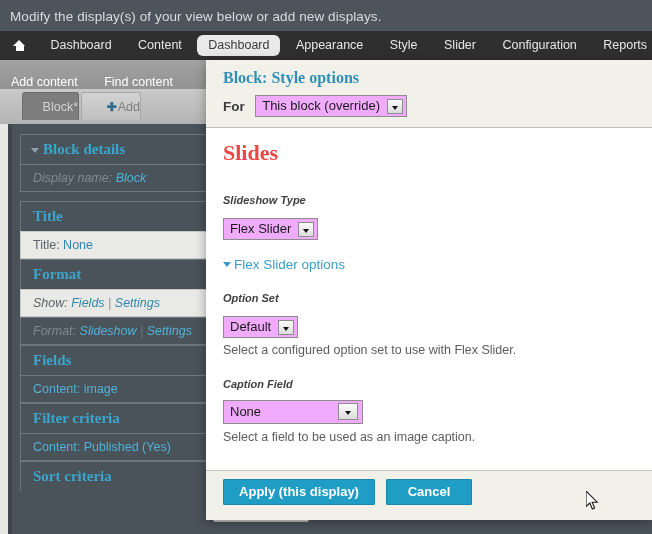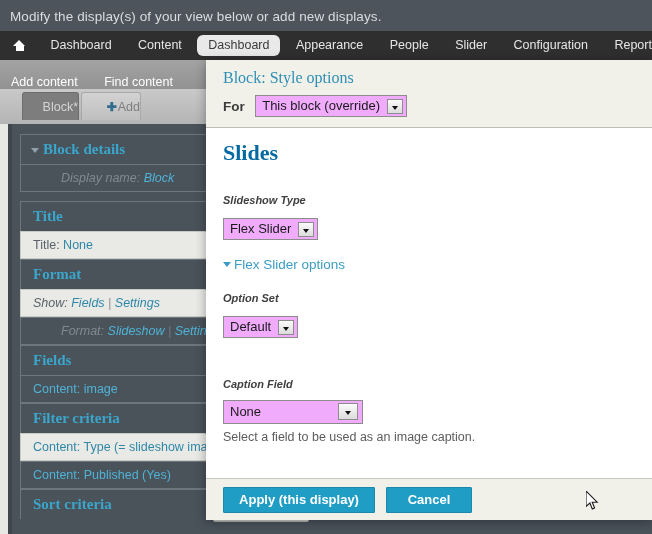--- a/index.html
+++ b/index.html
@@ -220,21 +220,21 @@
     border-color: #c8cac4;
     padding-left: 16px;
   }
   .boxrow .lbl {
     position: absolute;
     left: 12px; top: 6px;
     font-size: 12.5px;
     color: #8d979f;
     white-space: nowrap;
   }
-  .boxrow .lbl.dim  { color: #7f8a93; font-style: italic; margin-left: 28px; }
+  .boxrow .lbl.dim  { color: #7f8a93; font-style: italic; }
   .boxrow .lbl.ital { font-style: italic; }
   .boxrow .val {
     color: #4fb3d6;
   }
   .boxrow.light .lbl { color: #5a6169; }
   .boxrow.light .val { color: #2f87a8; }
   .sep { color: #6f7880; }
   .boxrow.light .sep { color: #8b9299; }
 
   .gap { height: 9px; }
@@ -264,21 +264,21 @@
     left: 0; top: 0;
     width: 446px; height: 68px;
     background: #f1f1ea;
     border-bottom: 1px solid #bdbdb6;
     box-sizing: border-box;
   }
   .modal-title {
     position: absolute;
     left: 17px; top: 9px;
     font-family: "Liberation Serif", serif;
-    font-weight: normal;
+    font-weight: bold;
     font-size: 16px;
     color: #2f8fb5;
   }
   .for-row {
     position: absolute;
     left: 17px; top: 35px;
   }
   .for-lbl {
     display: inline-block;
     font-size: 13.5px;
@@ -329,21 +329,21 @@
     width: 446px; height: 350px;
     background: #ffffff;
     overflow: hidden;
   }
   .slides-h {
     position: absolute;
     left: 17px; top: 12px;
     font-family: "Liberation Serif", serif;
     font-weight: bold;
     font-size: 22px;
-    color: #0369a1;
+    color: #ef4444;
   }
   .fld-lbl {
     position: absolute;
     font-size: 11px;
     font-weight: bold;
     color: #404040;
     font-style: italic;
   }
   .fld-desc {
     position: absolute;
@@ -364,21 +364,21 @@
     border-left: 4.5px solid transparent;
     border-right: 4.5px solid transparent;
     border-top: 5px solid #3b9dc4;
     vertical-align: 2px;
     margin-right: 3px;
   }
 
   .modal-foot {
     position: absolute;
     left: 0; bottom: 0;
-    width: 446px; height: 42px;
+    width: 446px; height: 50px;
     background: #f1f1ea;
     border-top: 1px solid #c6c6bf;
     box-sizing: border-box;
   }
   .btn {
     position: absolute;
     top: 8px;
     height: 26px;
     background: #1f9dc4;
     border: 1px solid #1a89ab;
@@ -411,21 +411,21 @@
   </div>
 
   <div class="admin-bar">
     <span class="itm home">
       <span class="home-ico"></span>
     </span>
     <span class="itm">Dashboard</span>
     <span class="itm">Content</span>
     <span class="itm active">Dashboard</span>
     <span class="itm">Appearance</span>
-    <span class="itm">People</span>
+    <span class="itm">Style</span>
     <span class="itm">Slider</span>
     <span class="itm">Configuration</span>
     <span class="itm">Reports</span>
     
   </div>
 
   <div class="shortcut-bar">
     <span class="sitm">Add content</span>
     <span class="sitm">Find content</span>
   </div>
@@ -488,23 +488,20 @@
 
       <div class="sec-head">
         <span class="txt">Fields</span>
       </div>
       <div class="boxrow">
         <span class="lbl val">Content: image</span>
       </div>
 
       <div class="sec-head">
         <span class="txt">Filter criteria</span>
-      </div>
-      <div class="boxrow light">
-        <span class="lbl val">Content: Type (= slideshow ima</span>
       </div>
       <div class="boxrow">
         <span class="lbl val">Content: Published (Yes)</span>
       </div>
 
       <div class="sec-head">
         <span class="txt">Sort criteria</span>
       </div>
 
     </div>
@@ -537,20 +534,21 @@
 
     <div class="disclosure" style="top:129px;">
       <span class="dtri"></span><span>Flex Slider options</span>
     </div>
 
     <div class="fld-lbl" style="left:17px; top:164px;">Option Set</div>
     <span class="sel" style="position:absolute; left:17px; top:188px;">
       <span>Default</span>
       <span class="arrowbox"></span>
     </span>
+    <div class="fld-desc" style="left:17px; top:215px;">Select a configured option set to use with Flex Slider.</div>
 
     <div class="fld-lbl" style="left:17px; top:250px;">Caption Field</div>
     <span class="sel wide" style="position:absolute; left:17px; top:272px; height:24px; line-height:22px;">
       <span>None</span>
       <span class="arrowbox"></span>
     </span>
     <div class="fld-desc" style="left:17px; top:302px;">Select a field to be used as an image caption.</div>
   </div>
 
   <div class="modal-foot">

